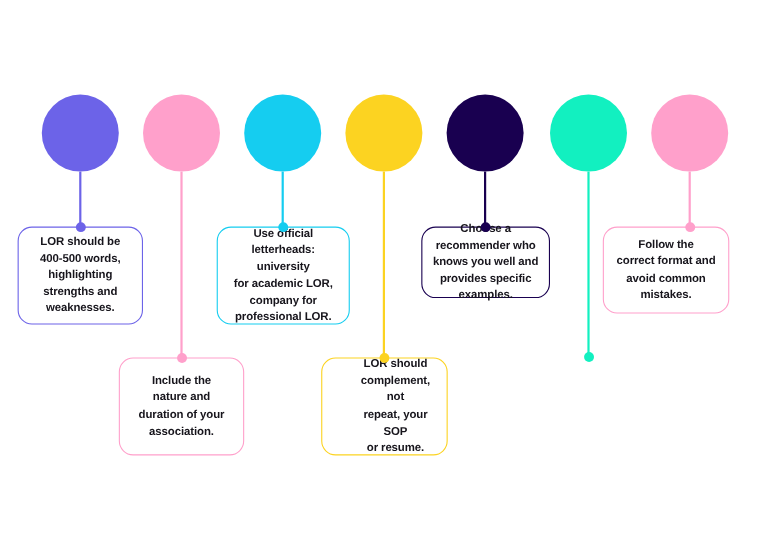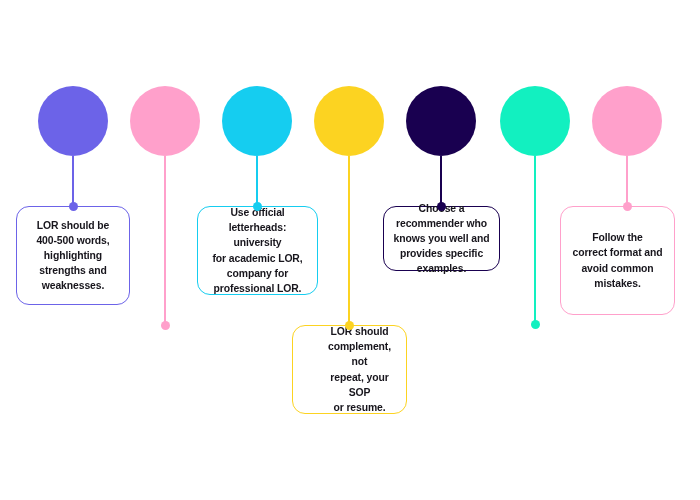--- a/index.html
+++ b/index.html
@@ -65,32 +65,38 @@
     white-space: pre-line;
   }
 </style>
 </head>
 <body>
 
 <div id="infographic" style="width: 700px; height: 500px; background: rgb(255, 255, 255);">
     <div class="node">
       <div class="connector" style="left: 72.25px; top: 156px; height: 50px; background: rgb(108, 99, 232);"></div>
       <div class="circle" style="left: 38px; top: 86px; width: 70px; height: 70px; background: rgb(108, 99, 232);"></div>
-      <div class="card" style="left: 16px; top: 206px; width: 114px; height: 99px; border-color: rgb(108, 99, 232);">
+      <div class="card" style="left: 16px; top: 206px; width: 114px; height: 89px; border-color: rgb(108, 99, 232);">
         <div class="card-text">LOR should be
 400-500 words,
 highlighting
 strengths and
 weaknesses.</div>
       </div>
       <div class="dot" style="left: 68.5px; top: 201.5px; background: rgb(108, 99, 232);"></div>
     </div>
     <div class="node">
       <div class="connector" style="left: 164.25px; top: 156px; height: 169px; background: rgb(255, 160, 203);"></div>
       <div class="circle" style="left: 130px; top: 86px; width: 70px; height: 70px; background: rgb(255, 160, 203);"></div>
+      <div class="card" style="left: 108px; top: 325px; width: 114px; height: 89px; border-color: rgb(255, 160, 203);">
+        <div class="card-text">Include the
+nature and
+duration of your
+association.</div>
+      </div>
       <div class="dot" style="left: 160.5px; top: 320.5px; background: rgb(255, 160, 203);"></div>
     </div>
     <div class="node">
       <div class="connector" style="left: 256.25px; top: 156px; height: 50px; background: rgb(21, 205, 240);"></div>
       <div class="circle" style="left: 222px; top: 86px; width: 70px; height: 70px; background: rgb(21, 205, 240);"></div>
       <div class="card" style="left: 197px; top: 206px; width: 121px; height: 89px; border-color: rgb(21, 205, 240); align-items: center;">
         <div class="card-text">Use official
 letterheads: university
 for academic LOR,
 company for
@@ -122,21 +128,21 @@
       <div class="dot" style="left: 436.5px; top: 201.5px; background: rgb(25, 0, 80);"></div>
     </div>
     <div class="node">
       <div class="connector" style="left: 534.25px; top: 156px; height: 168px; background: rgb(18, 240, 192);"></div>
       <div class="circle" style="left: 500px; top: 86px; width: 70px; height: 70px; background: rgb(18, 240, 192);"></div>
       <div class="dot" style="left: 530.5px; top: 319.5px; background: rgb(18, 240, 192);"></div>
     </div>
     <div class="node">
       <div class="connector" style="left: 626.25px; top: 156px; height: 50px; background: rgb(255, 160, 203);"></div>
       <div class="circle" style="left: 592px; top: 86px; width: 70px; height: 70px; background: rgb(255, 160, 203);"></div>
-      <div class="card" style="left: 560px; top: 206px; width: 115px; height: 109px; border-color: rgb(255, 160, 203);">
+      <div class="card" style="left: 548px; top: 206px; width: 115px; height: 79px; border-color: rgb(255, 160, 203);">
         <div class="card-text">Follow the
 correct format and
 avoid common
 mistakes.</div>
       </div>
       <div class="dot" style="left: 622.5px; top: 201.5px; background: rgb(255, 160, 203);"></div>
     </div>
   </div>
 
 </body></html>

